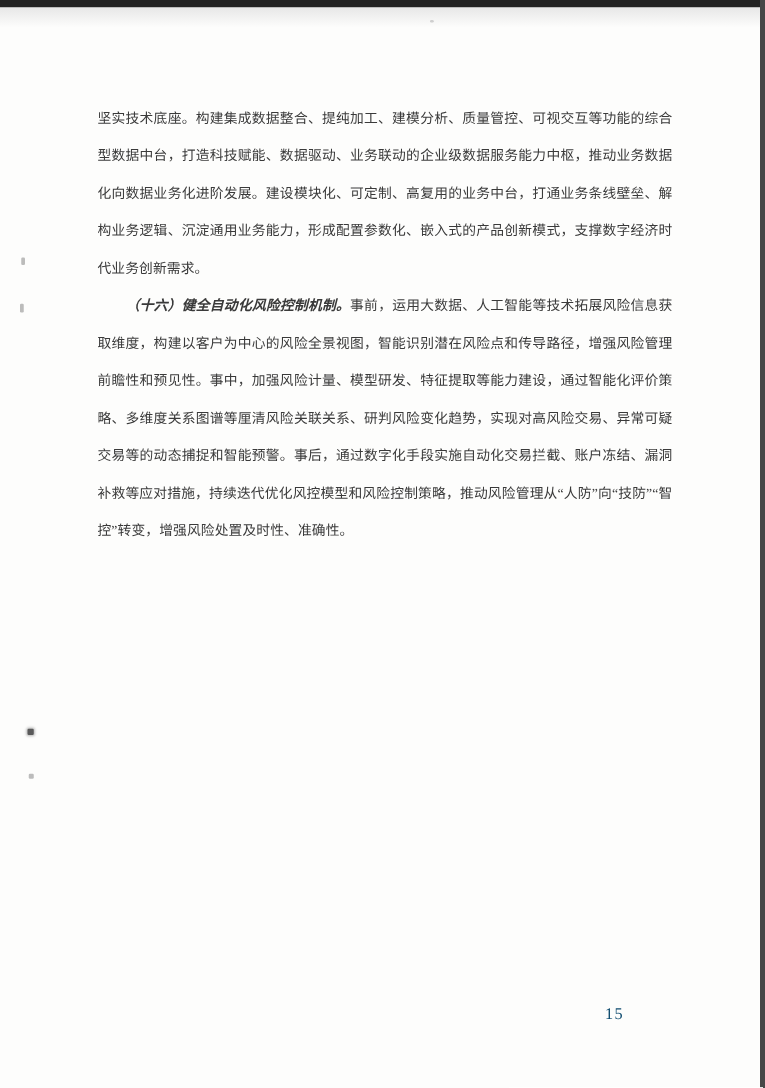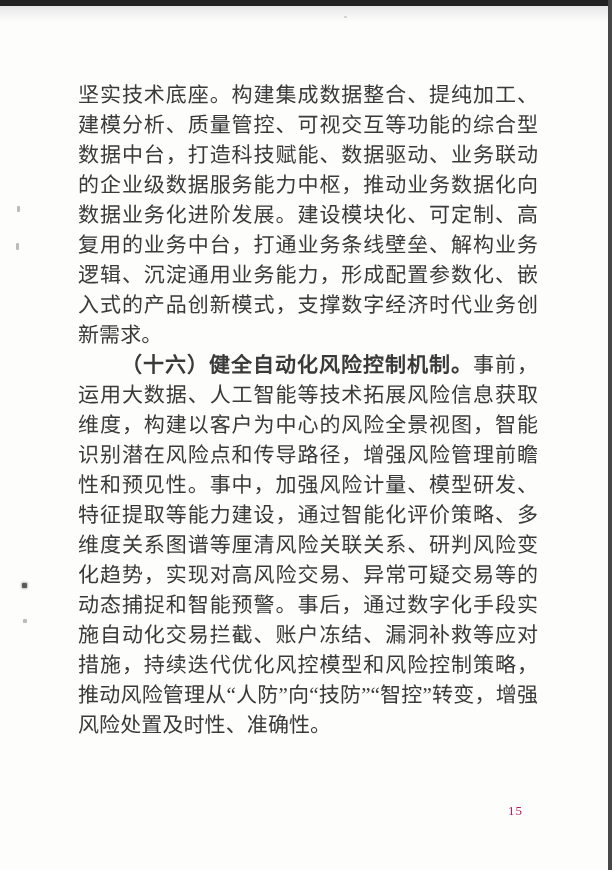--- a/index.html
+++ b/index.html
@@ -34,43 +34,44 @@
     width: 4px;
     height: 870px;
     background: #474747;
   }
   
   .content {
     position: absolute;
     left: 78px;
     top: 80px;
     width: 460px;
-    font-size: 21px;
+    font-size: 11px;
     line-height: 30px;
     color: #3a3a3a;
     text-align: justify;
     text-justify: inter-character;
     letter-spacing: 0.1px;
   }
   .content p {
     margin: 0;
     padding: 0;
   }
   .content p.indent {
     text-indent: 2.05em;
   }
   .section-heading {
     font-weight: bold;
+    font-style: italic;
   }
   .page-number {
     position: absolute;
-    left: 508px;
+    left: 484px;
     top: 803px;
     font-size: 13px;
-    color: #be185d;
+    color: #0c4a6e;
     letter-spacing: 1px;
   }
   
   .speck {
     position: absolute;
     border-radius: 1px;
   }
   .speck-1 { left: 344px; top: 16px;  width: 3px; height: 2px; background: #cfcfcf; }
   .speck-2 { left: 17px;  top: 206px; width: 3px; height: 6px; background: #9f9f9f; opacity: .7; }
   .speck-3 { left: 16px;  top: 243px; width: 3px; height: 7px; background: #9f9f9f; opacity: .7; }

